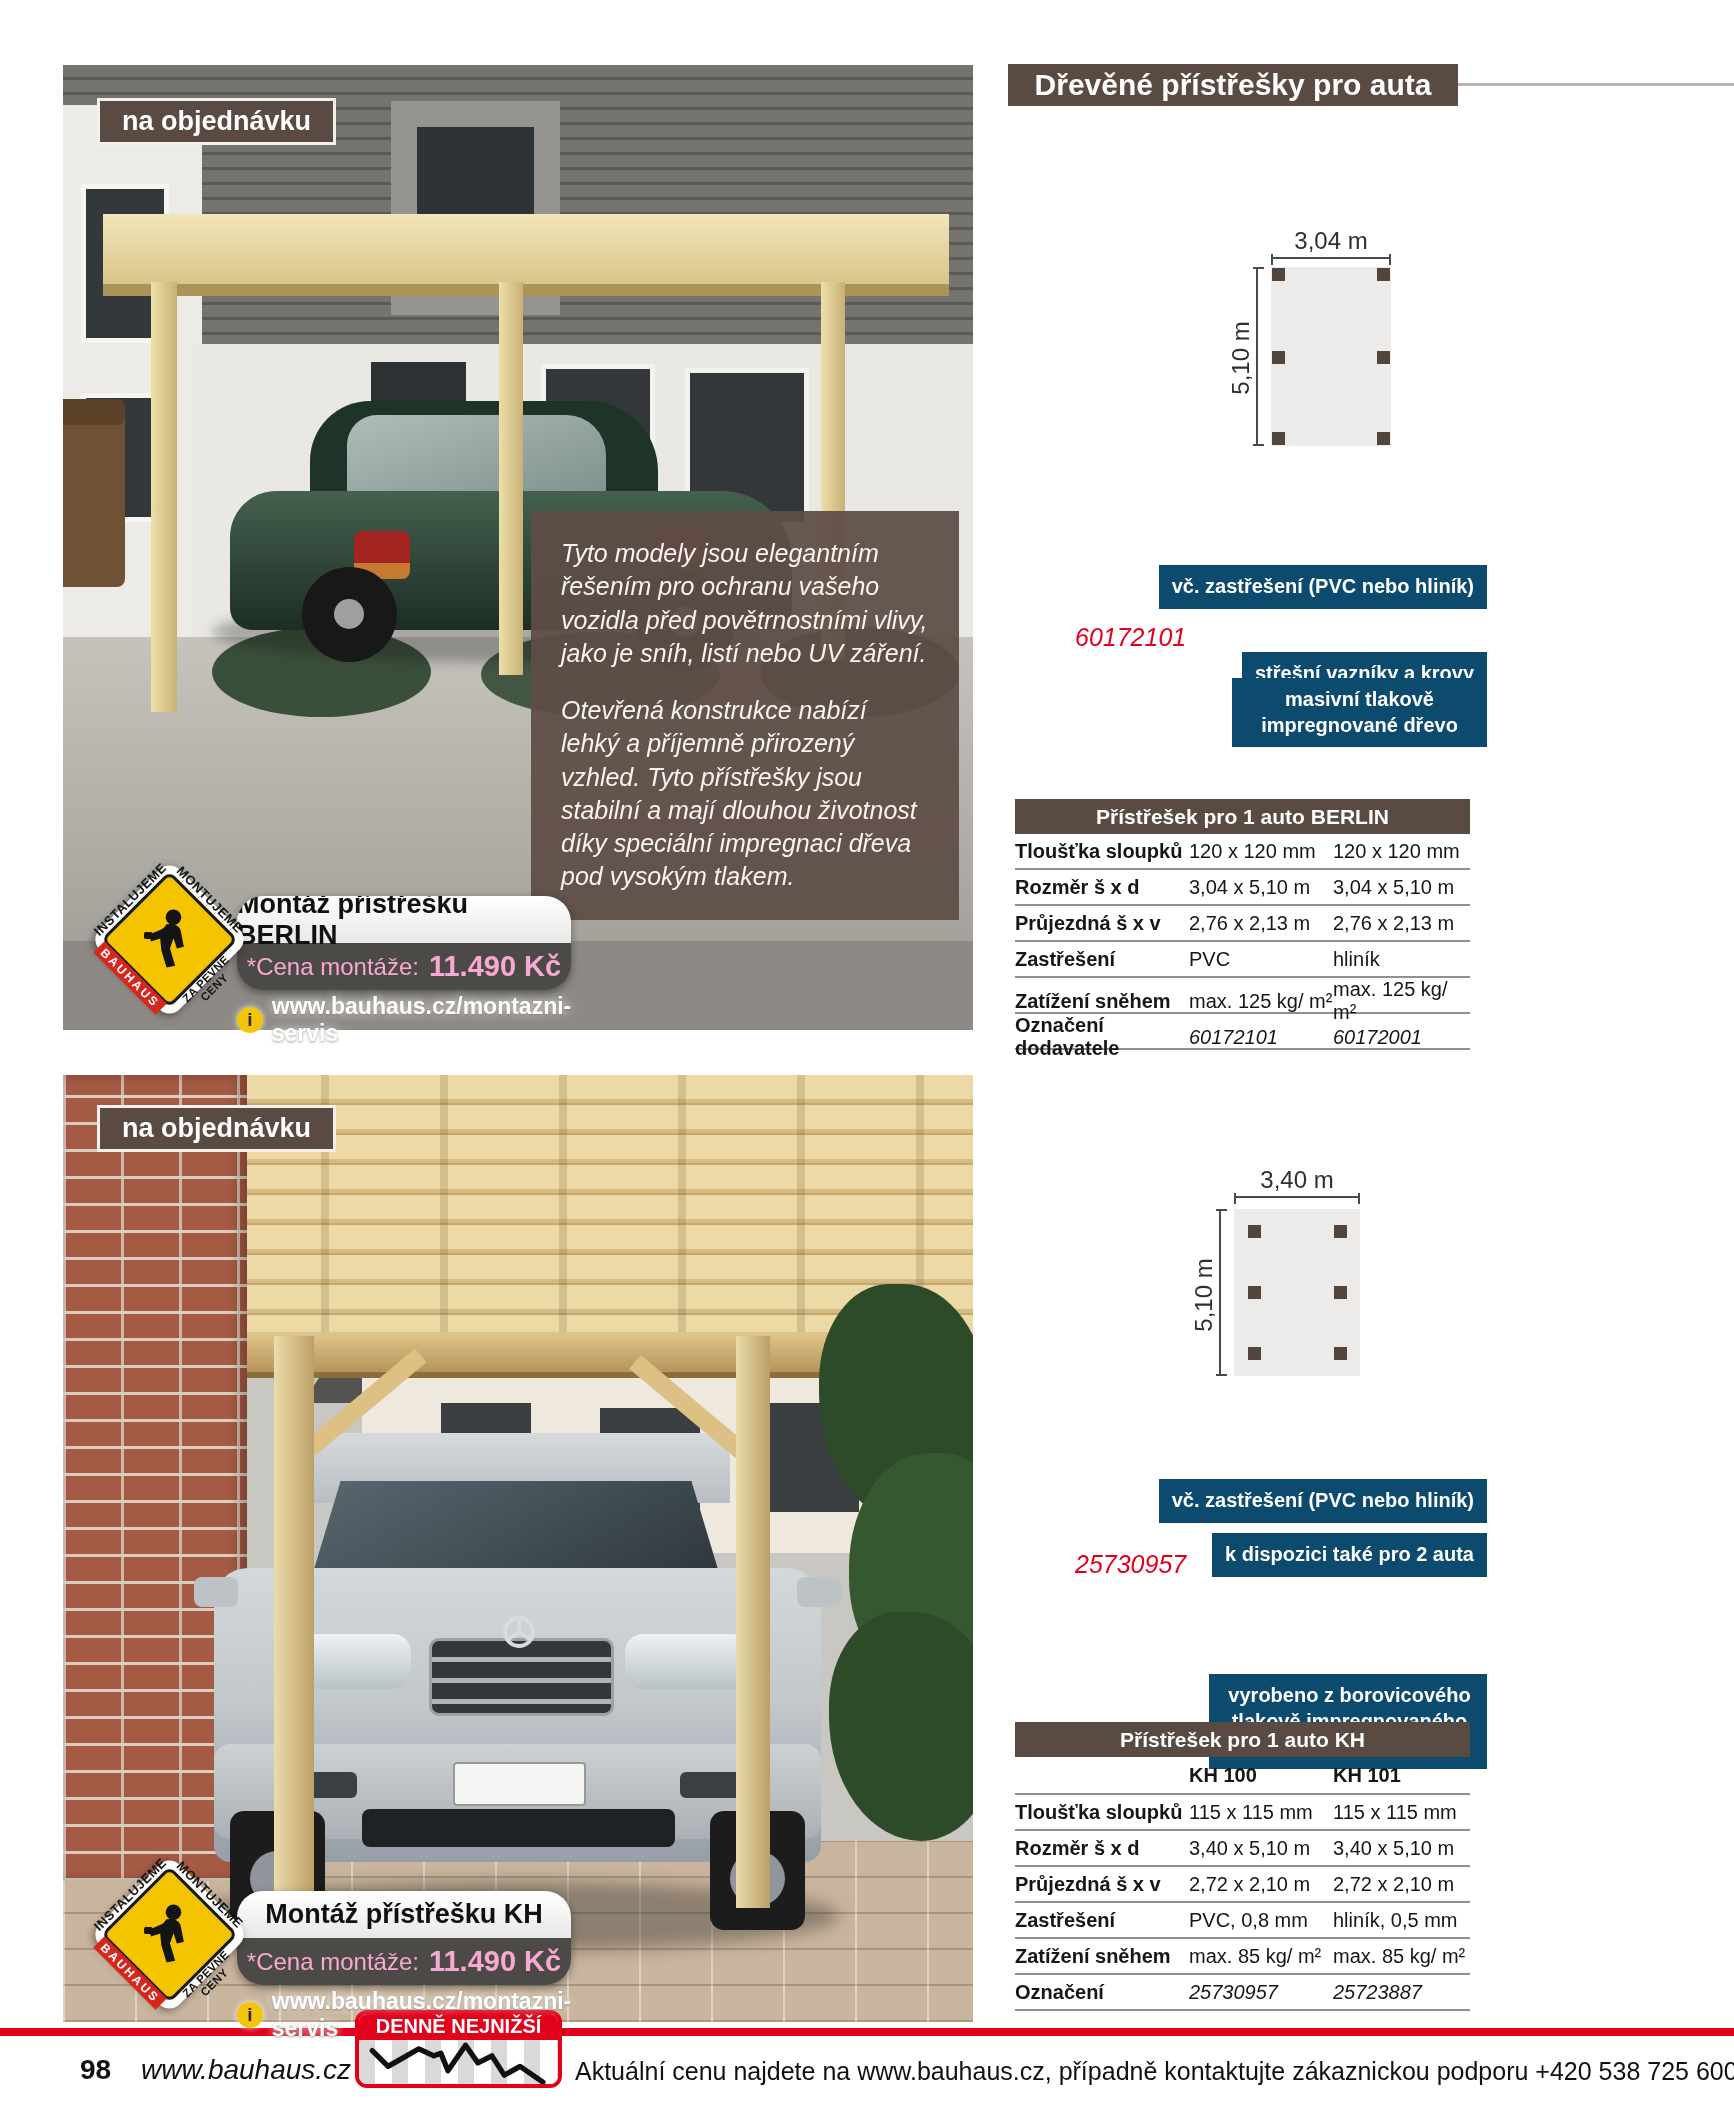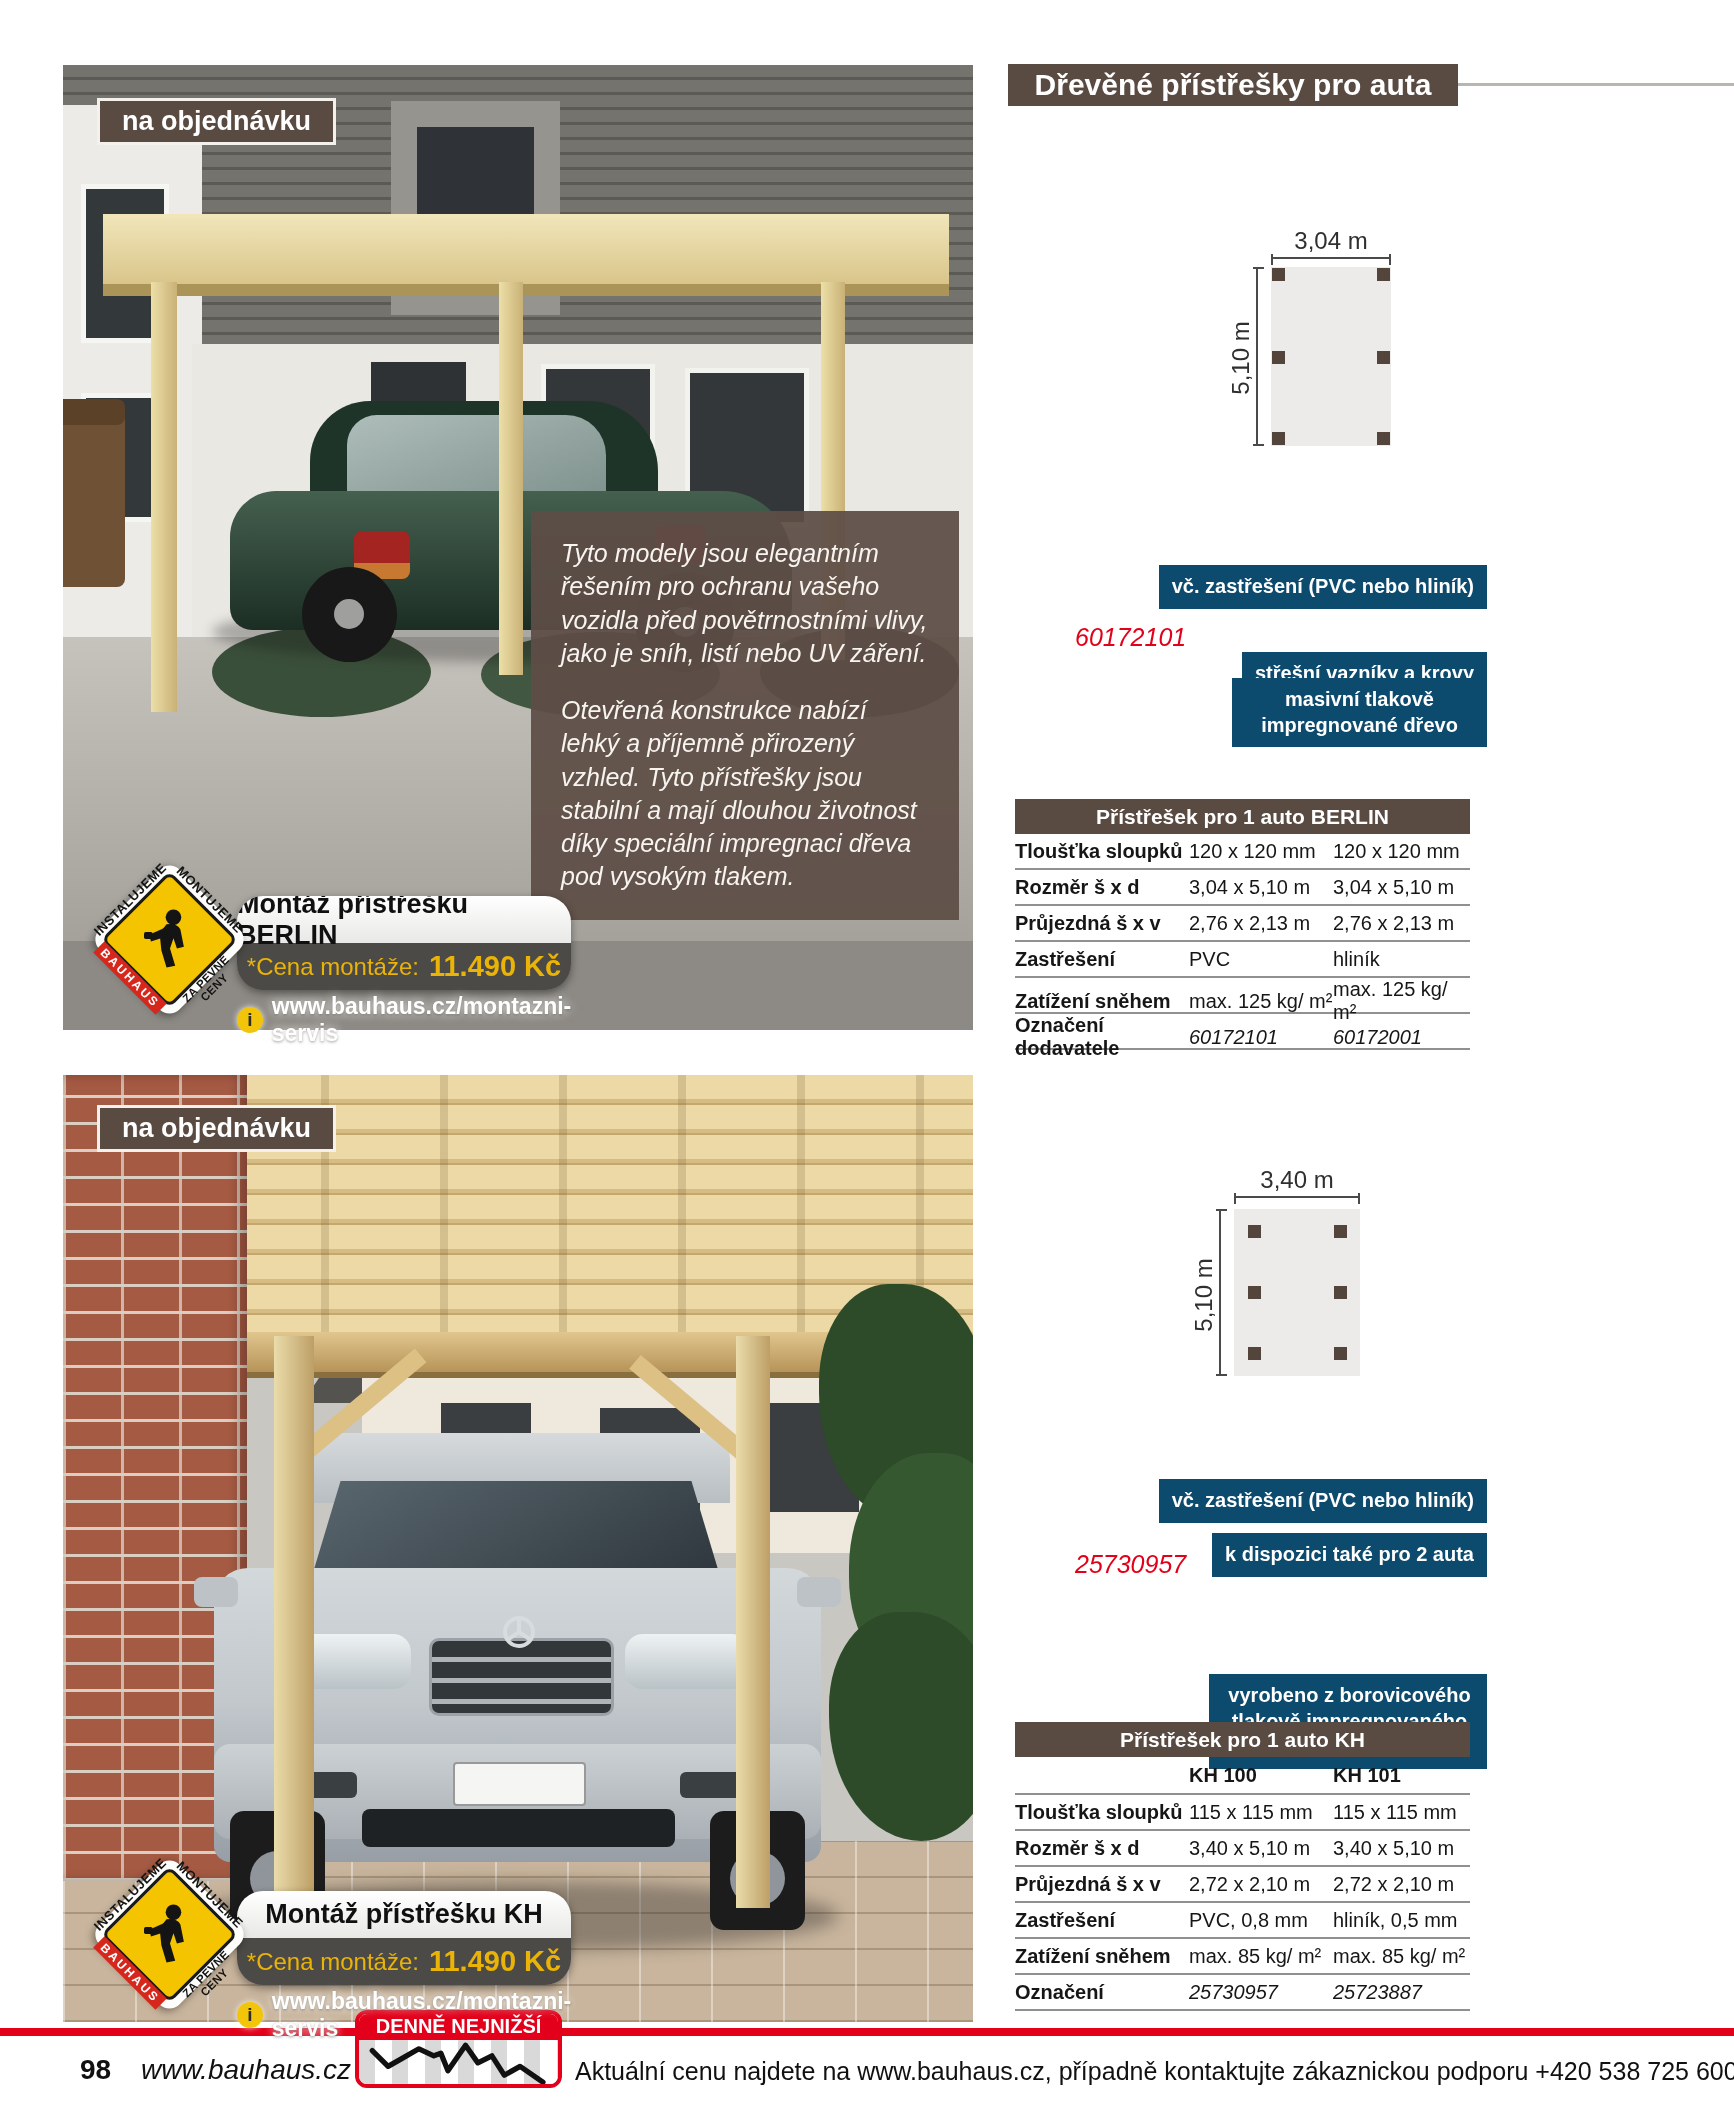--- a/index.html
+++ b/index.html
@@ -24,21 +24,21 @@
   .desc-overlay p{margin:0;}
   .desc-overlay p + p{margin-top:24px;}
 
   
   .montage{position:absolute;width:498px;height:174px;z-index:25;}
   .m-box{position:absolute;left:149px;top:34px;width:334px;height:94px;border-radius:26px;overflow:hidden;
          box-shadow:0 3px 9px rgba(0,0,0,.4);}
   .m-box-top{height:47px;background:linear-gradient(#ffffff,#e8e8e6);display:flex;align-items:center;
              justify-content:center;font-weight:bold;font-size:27px;color:#101010;}
   .m-box-bottom{height:47px;background:#4c4a47;display:flex;align-items:center;justify-content:center;
-                gap:10px;color:#eab308;font-size:24px;}
+                gap:10px;color:#f9a8d4;font-size:24px;}
   .m-box-bottom b{font-size:29px;}
   .m-url{position:absolute;left:149px;top:131px;width:334px;display:flex;align-items:center;justify-content:center;
          gap:9px;color:#fff;font-weight:bold;font-size:23px;
          text-shadow:0 0 10px rgba(255,255,255,.95),0 1px 3px rgba(60,50,40,.6);}
   .info-icon{flex:0 0 auto;width:26px;height:26px;border-radius:50%;background:#f2c50a;color:#2f2b28;
              font-weight:bold;font-size:19px;display:flex;align-items:center;justify-content:center;
              text-shadow:none;box-shadow:0 0 6px rgba(255,255,255,.8);}
   .m-diamond{position:absolute;left:4px;top:0;width:155px;height:155px;}
   .md-shape{position:absolute;inset:21px;background:#fdfdfb;border-radius:14px;transform:rotate(45deg);
             box-shadow:0 3px 9px rgba(0,0,0,.45);}

